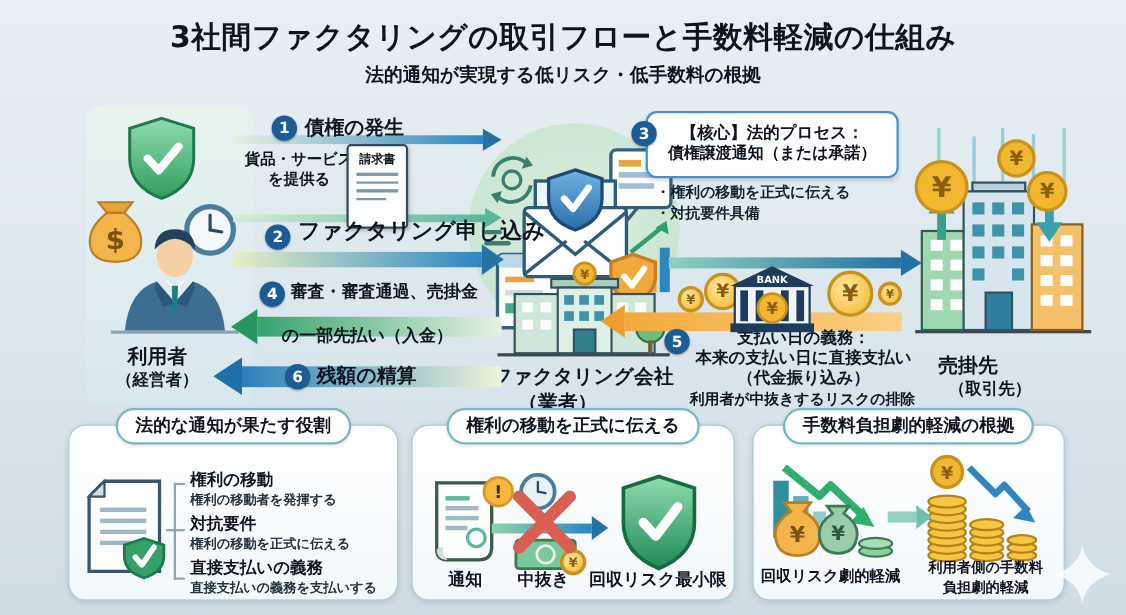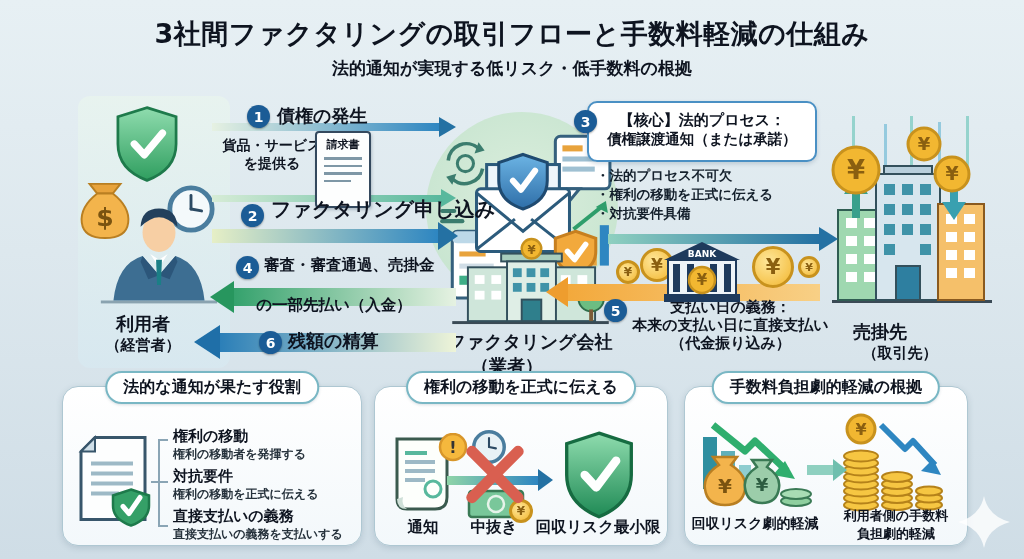--- a/index.html
+++ b/index.html
@@ -168,21 +168,20 @@
     </g>
   </svg>
 
   <div class="abs" style="left:587px;top:101px;width:226px;height:57px;background:#fff;border:2px solid #4a90c4;
        border-radius:10px;box-shadow:0 2px 4px rgba(50,80,110,.2);z-index:4;">
     <div class="t ctr" style="font-size:15px;margin-top:8px;">【核心】法的プロセス：</div>
     <div class="t ctr" style="font-size:14.5px;">債権譲渡通知（または承諾）</div>
   </div>
   <div class="abs badge" style="left:574px;top:110px;">3</div>
   <div class="abs z3" style="left:596px;top:166px;width:240px;font-size:13.5px;font-weight:700;line-height:1.4;color:#14202c;">
-    <div>・法的プロセス不可欠</div>
     <div>・権利の移動を正式に伝える</div>
     <div>・対抗要件具備</div>
   </div>
   <div class="abs arrow" style="left:608px;top:227px;width:230px;">
     <div class="body" style="height:10px;background:linear-gradient(90deg,#8fd0c0,#2471a3);"></div>
     <div class="tri" style="border-top:12px solid transparent;border-bottom:12px solid transparent;border-left:19px solid #2471a3;"></div>
   </div>
 
   <svg class="abs" style="left:450px;top:236px;" width="162" height="90" viewBox="0 0 165 92">
     <rect x="2" y="87" width="160" height="3" fill="#3a4a55"></rect>
@@ -245,20 +244,21 @@
     <rect x="48" y="24" width="7" height="28" fill="#1e3a5c"></rect>
     <rect x="62" y="24" width="7" height="28" fill="#1e3a5c"></rect>
     <rect x="2" y="54" width="76" height="8" fill="#1e3a5c"></rect>
     <circle cx="40" cy="40" r="13" fill="#f2b731" stroke="#c8921d" stroke-width="2.5"></circle>
     <text x="40" y="45" font-size="15" font-weight="bold" fill="#8a5f10" text-anchor="middle">¥</text>
   </svg>
   <div class="abs badge" style="left:604px;top:299px;">5</div>
   <div class="abs t ctr z3" style="left:618px;top:298px;width:225px;font-size:15px;">支払い日の義務：</div>
   <div class="abs t ctr z3" style="left:618px;top:316px;width:225px;font-size:15px;">本来の支払い日に直接支払い</div>
   <div class="abs t ctr z3" style="left:618px;top:334px;width:225px;font-size:15px;">（代金振り込み）</div>
+  <div class="abs t ctr z3" style="left:612px;top:354px;width:235px;font-size:13.5px;">利用者が中抜きするリスクの排除</div>
 
   <div class="abs arrow" style="left:194px;top:325px;width:262px;">
     <div class="tri" style="border-top:17px solid transparent;border-bottom:17px solid transparent;border-right:26px solid #1f6fa8;"></div>
     <div class="body" style="height:19px;background:linear-gradient(90deg,#2b7fb8,#eef4d8);"></div>
   </div>
   <div class="abs badge" style="left:259px;top:331px;">6</div>
   <div class="abs t z5" style="left:288px;top:329px;font-size:18px;">残額の精算</div>
 
   <svg class="abs" style="left:826px;top:116px;" width="172" height="202" viewBox="0 0 172 202">
     <g opacity="0.55">

